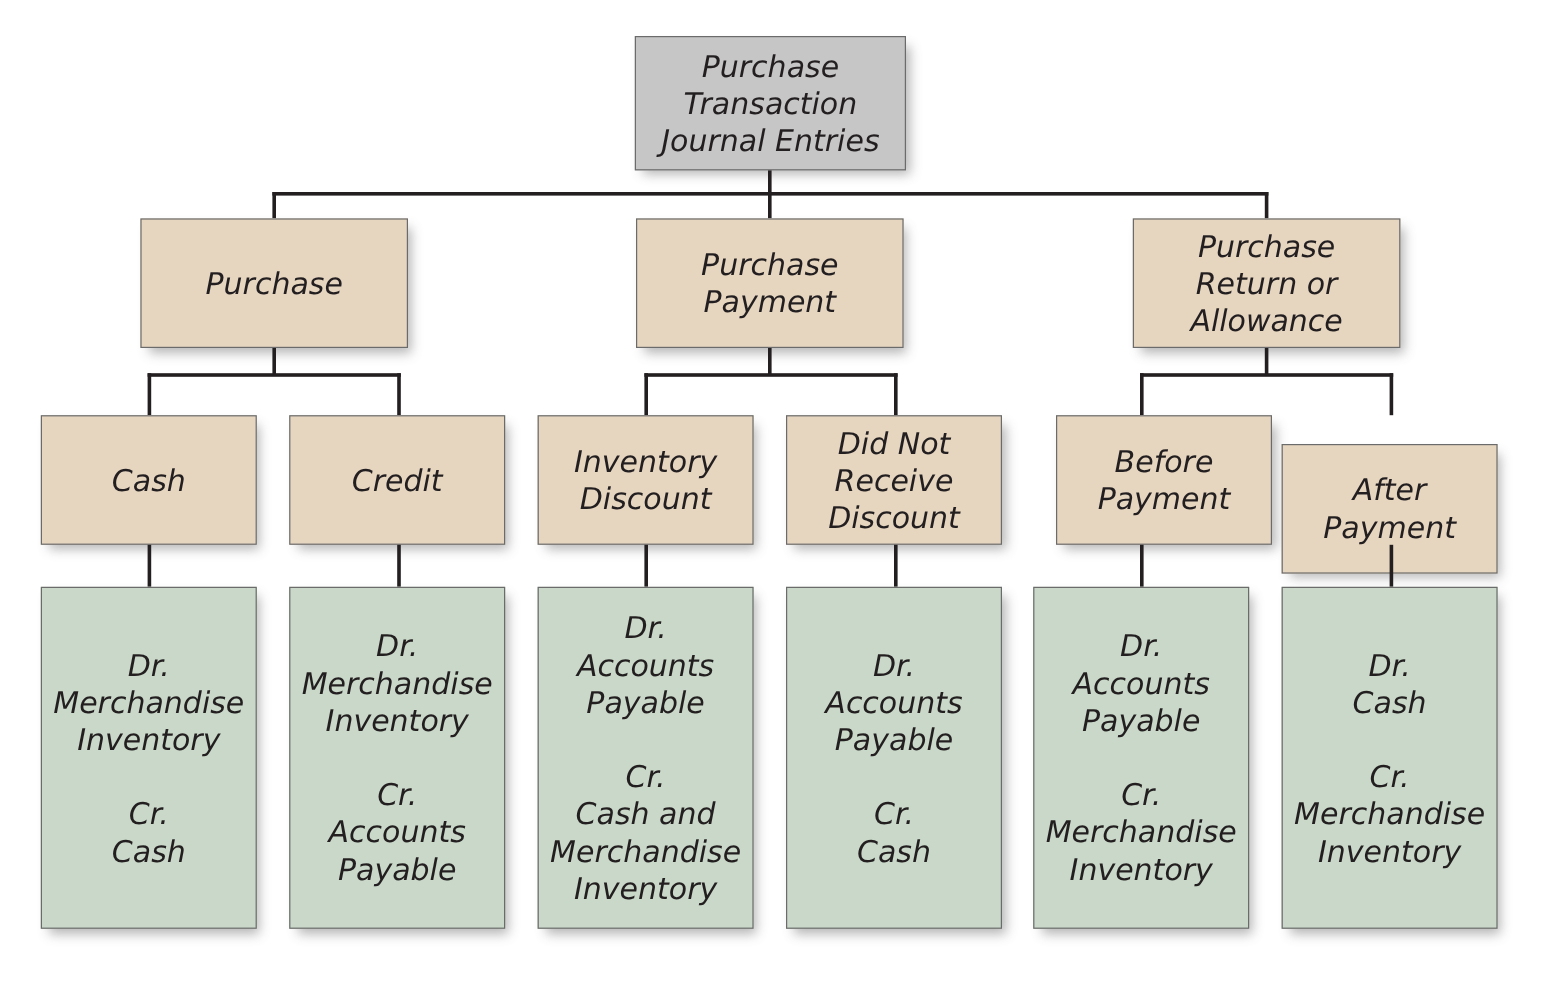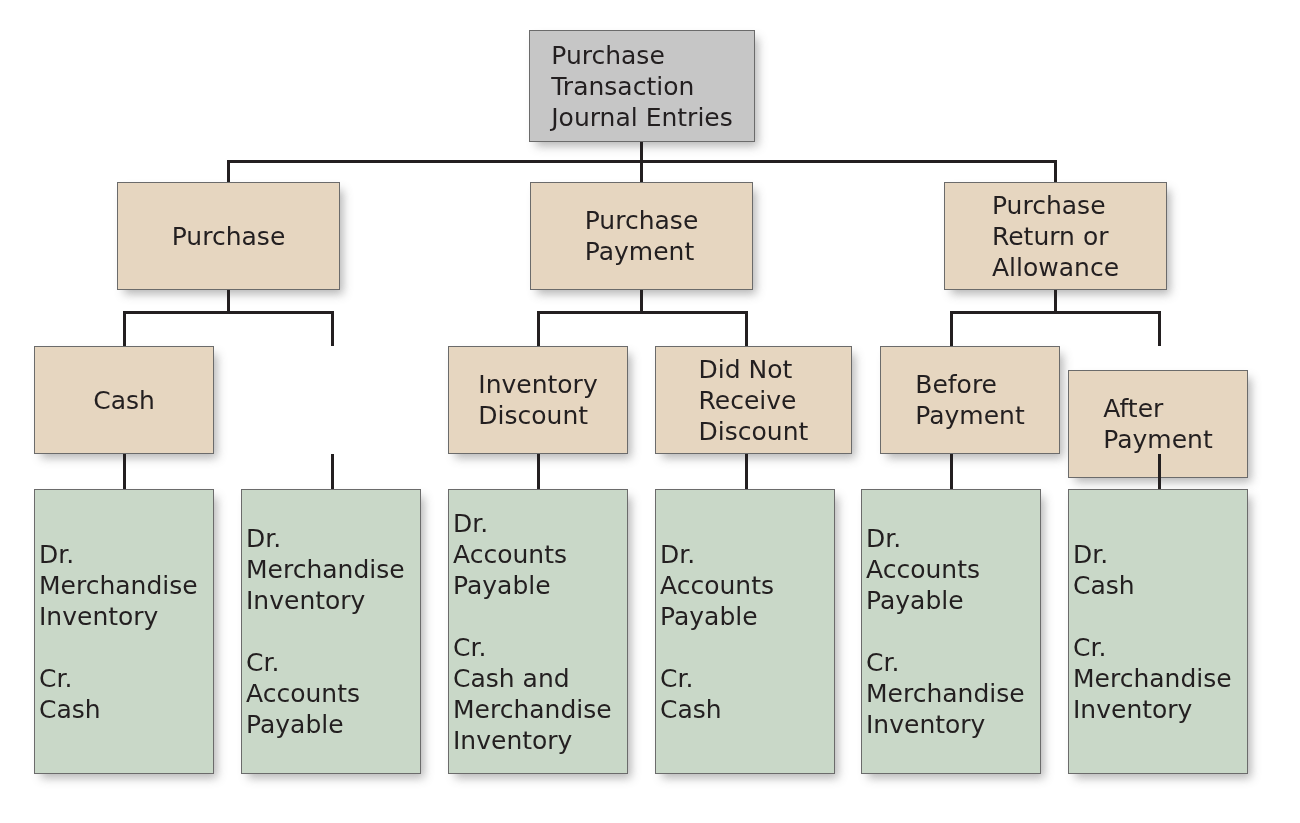--- a/index.html
+++ b/index.html
@@ -19,25 +19,27 @@
     background: #ffffff;
     overflow: hidden;
   }
   .node {
     position: absolute;
     box-sizing: border-box;
     border: 1.5px solid #6b6b6b;
     display: flex;
     align-items: center;
     justify-content: center;
+    text-align: center;
     line-height: 1.24;
     color: #231f20;
     box-shadow: 5px 6px 9px -2px rgba(90,90,90,0.45);
     white-space: pre-line;
     padding: 2px 4px;
+    font-style: italic;
   }
   .node-root {
     background: #c6c6c6;
     font-size: 25px;
   }
   .node-tan {
     background: #e6d6c0;
     font-size: 25px;
   }
   .node-green {
@@ -102,27 +104,30 @@
 
   <div class="connector connector-v" style="left:1054px; top:290px; width:3px; height:23px;"></div>
   <div class="connector connector-h" style="left:950px; top:311px; width:211px; height:3px;"></div>
   <div class="connector connector-v" style="left:950px; top:311px; width:3px; height:35px;"></div>
   <div class="connector connector-v" style="left:1158px; top:311px; width:3px; height:35px;"></div>
 
   <div class="node node-tan" style="left:34px; top:346px; width:180px; height:108px;">
     <span>Cash</span>
   </div>
 
+  <div class="node node-tan" style="left:241px; top:346px; width:180px; height:108px;">
+    <span>Credit</span>
+  </div>
 
   <div class="node node-tan" style="left:448px; top:346px; width:180px; height:108px;">
     <span>Inventory
 Discount</span>
   </div>
 
-  <div class="node node-tan" style="left:655px; top:346px; width:197px; height:108px;">
+  <div class="node node-tan" style="left:655px; top:346px; width:180px; height:108px;">
     <span>Did Not
 Receive
 Discount</span>
   </div>
 
   <div class="node node-tan" style="left:861px; top:346px; width:180px; height:108px;margin-left:19px;">
     <span>Before
 Payment</span>
   </div>
 

